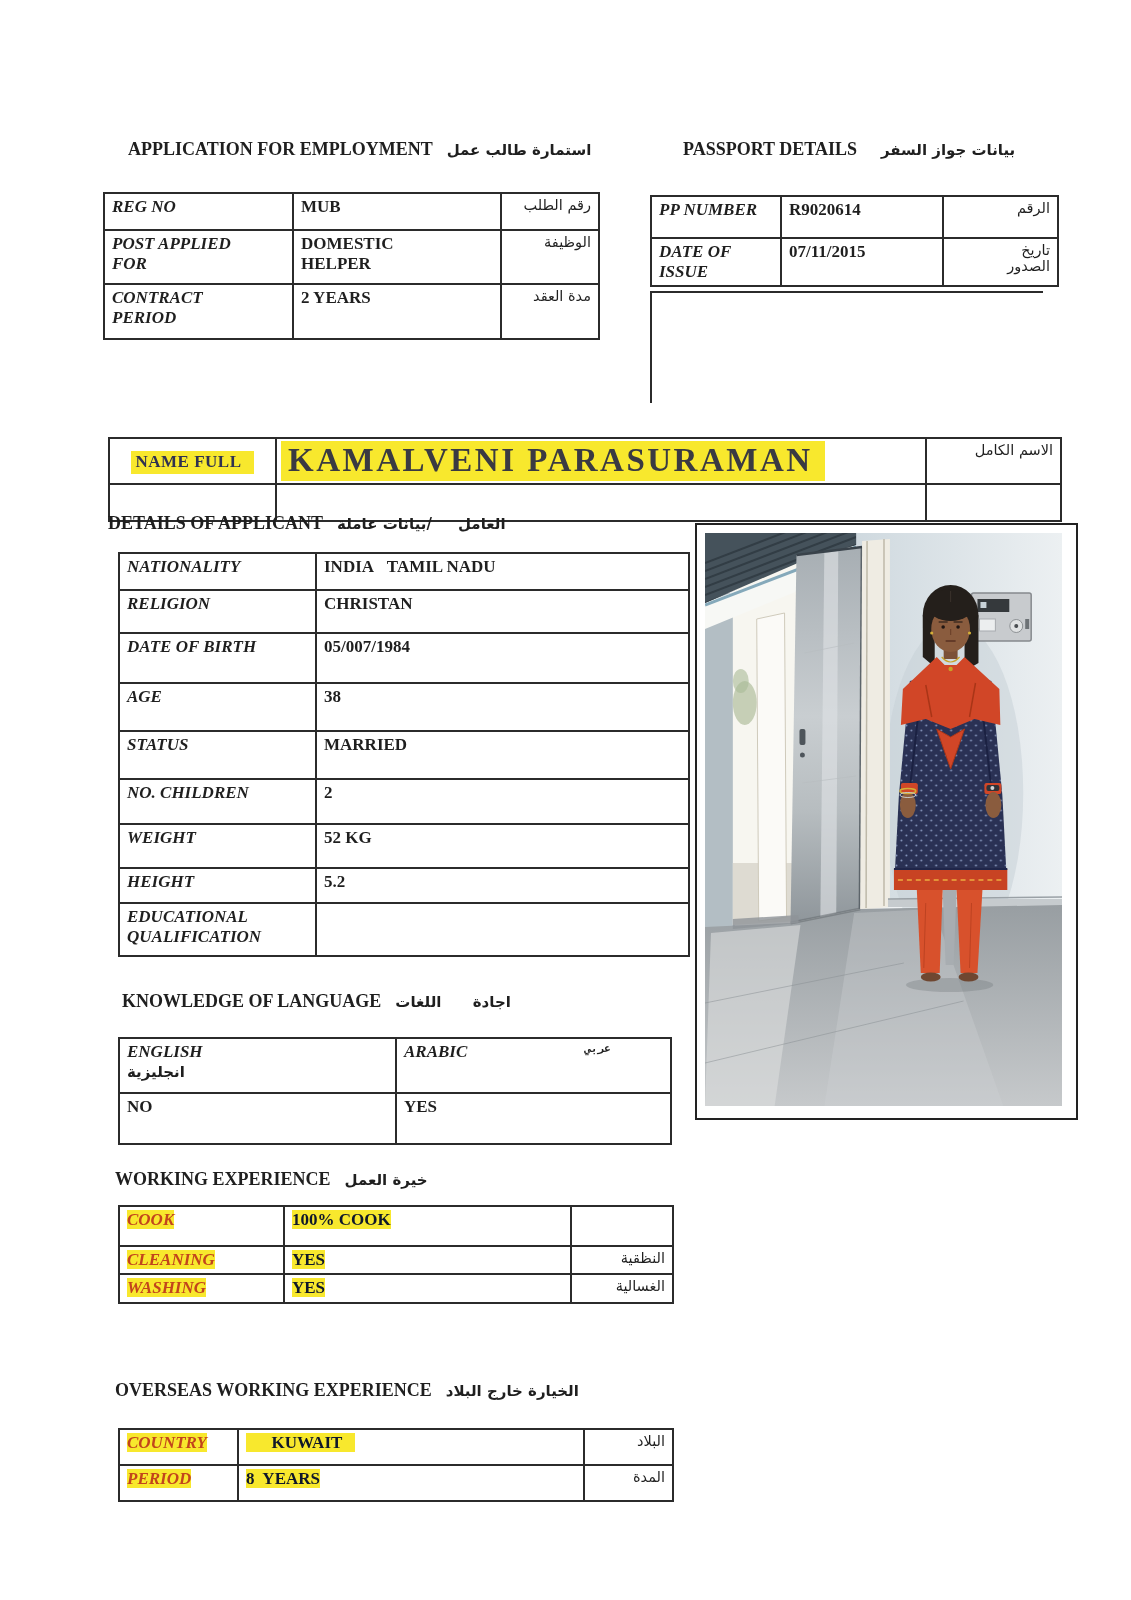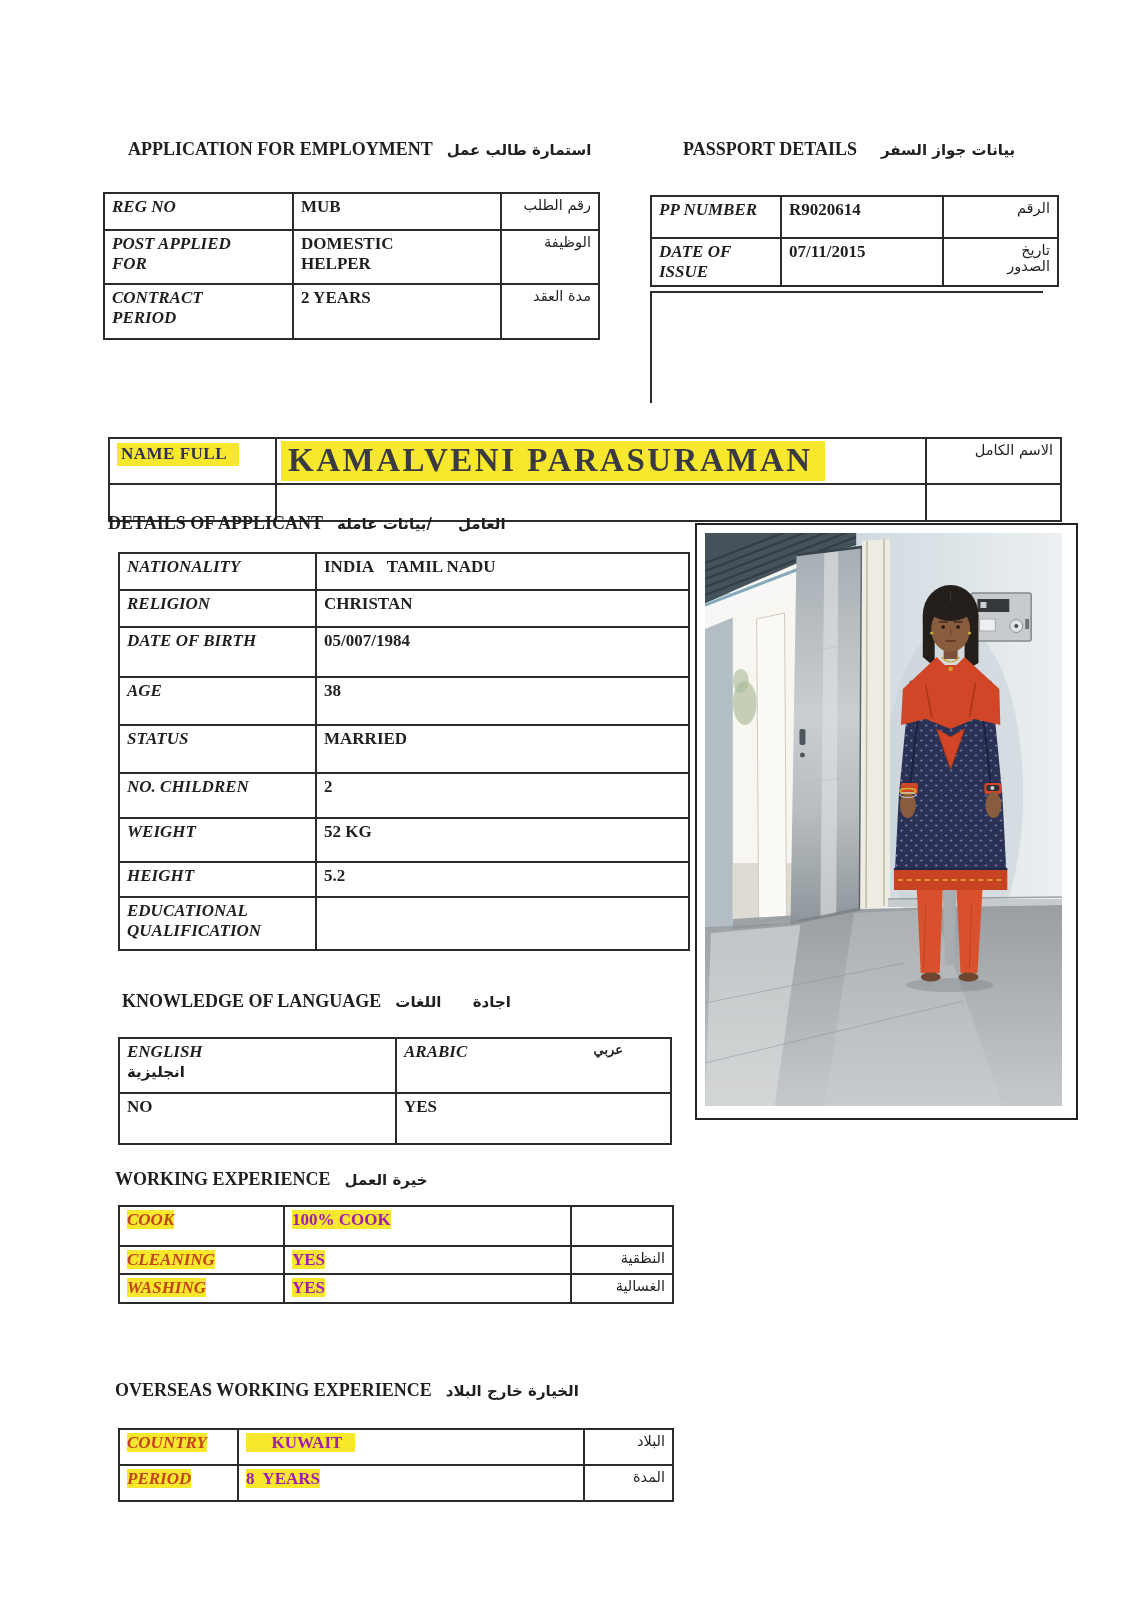--- a/index.html
+++ b/index.html
@@ -16,27 +16,27 @@
   .val { font-weight:bold; font-size:17px; white-space:pre-line; }
   .ar-cell { text-align:right; direction:rtl; font-family:"DejaVu Sans", sans-serif;
              font-size:14.5px; white-space:pre-line; padding:3px 6px;margin-top:20px; }
   .name-label-hl { background:#f8e82d; font-weight:bold; font-size:17px; color:#2f3150;
                    padding:1px 12px 2px 4px; letter-spacing:.5px; display:inline-block; }
   .big-name { background:#f8e82d; font-weight:bold; font-size:33px; letter-spacing:2.5px;
               color:#3a3a42; padding:1px 12px 3px 7px; line-height:36px; display:inline-block;
               white-space:nowrap; }
   .exp-lbl { background:#f8e82d; color:#c2451c; font-weight:bold; font-style:italic;
              font-size:17px; white-space:pre-line; }
-  .exp-val { background:#f8e82d; color:#a21caf; font-weight:bold; font-size:17px; white-space:pre; }
+  .exp-val { background:#f8e82d; color:#0f172a; font-weight:bold; font-size:17px; white-space:pre; }
   .line { position:absolute; }
   #photo-frame { position:absolute; left:695px; top:523px; width:383px; height:597px;
                  border:2px solid #222; background:#fff; padding:8px 14px 8px 8px; }
   .lang-flex { display:flex; }
-  .lang-flex .ar-inline { font-family:Liberation Sans, sans-serif; font-size:13px; font-weight:bold;
-                          margin-left:auto; margin-right:40px; direction:rtl; }
+  .lang-flex .ar-inline { font-family:Liberation Mono, monospace; font-size:11px; font-weight:bold;
+                          margin-left:auto; margin-right:52px; direction:rtl; }
   .ar-under { font-family:"DejaVu Sans", sans-serif; font-size:15px; font-weight:bold;
               direction:rtl; text-align:left; margin-top:1px; }
 </style>
 </head>
 <body>
 
 <div class="sec-title" style="left:128px; top:139px;">
   <span>APPLICATION FOR EMPLOYMENT</span><span class="ar-part" dir="rtl">استمارة طالب عمل</span>
 </div>
 
@@ -98,21 +98,21 @@
 <div class="line" style="left:650px; top:291px; height:112px; border-left:2px solid #2b2b2b;"></div>
 
 <table class="doc" style="left:108px; top:437px; width:952px;">
   <colgroup>
       <col style="width:167px">
       <col style="width:650px">
       <col style="width:135px">
     </colgroup>
   <tbody>
       <tr style="height:41px;">
-    <td style="padding-top:4px;"><span class="name-label-hl">NAME FULL</span></td>
+    <td style="padding-top:12px;text-align:center;"><span class="name-label-hl">NAME FULL</span></td>
     <td style="padding:2px 4px;"><span class="big-name">KAMALVENI PARASURAMAN</span></td>
     <td class="ar-cell" dir="rtl">الاسم الكامل</td>
   </tr>
   <tr style="height:37px;">
     <td></td>
     <td></td>
     <td></td>
   </tr>
 </tbody>
   </table>
@@ -124,21 +124,21 @@
 <table class="doc" style="left:118px; top:552px; width:570px;">
   <colgroup>
       <col style="width:197px">
       <col style="width:373px">
     </colgroup>
   <tbody>
       <tr style="height:37px;">
     <td class="lbl">NATIONALITY</td>
     <td class="val">INDIA&nbsp;&nbsp;&nbsp;TAMIL NADU</td>
   </tr>
-  <tr style="height:37px;margin-left:47px;">
+  <tr style="height:43px;margin-left:47px;">
     <td class="lbl">RELIGION</td>
     <td class="val">CHRISTAN</td>
   </tr>
   <tr style="height:50px;">
     <td class="lbl">DATE OF BIRTH</td>
     <td class="val">05/007/1984</td>
   </tr>
   <tr style="height:48px;">
     <td class="lbl">AGE</td>
     <td class="val">38</td>

